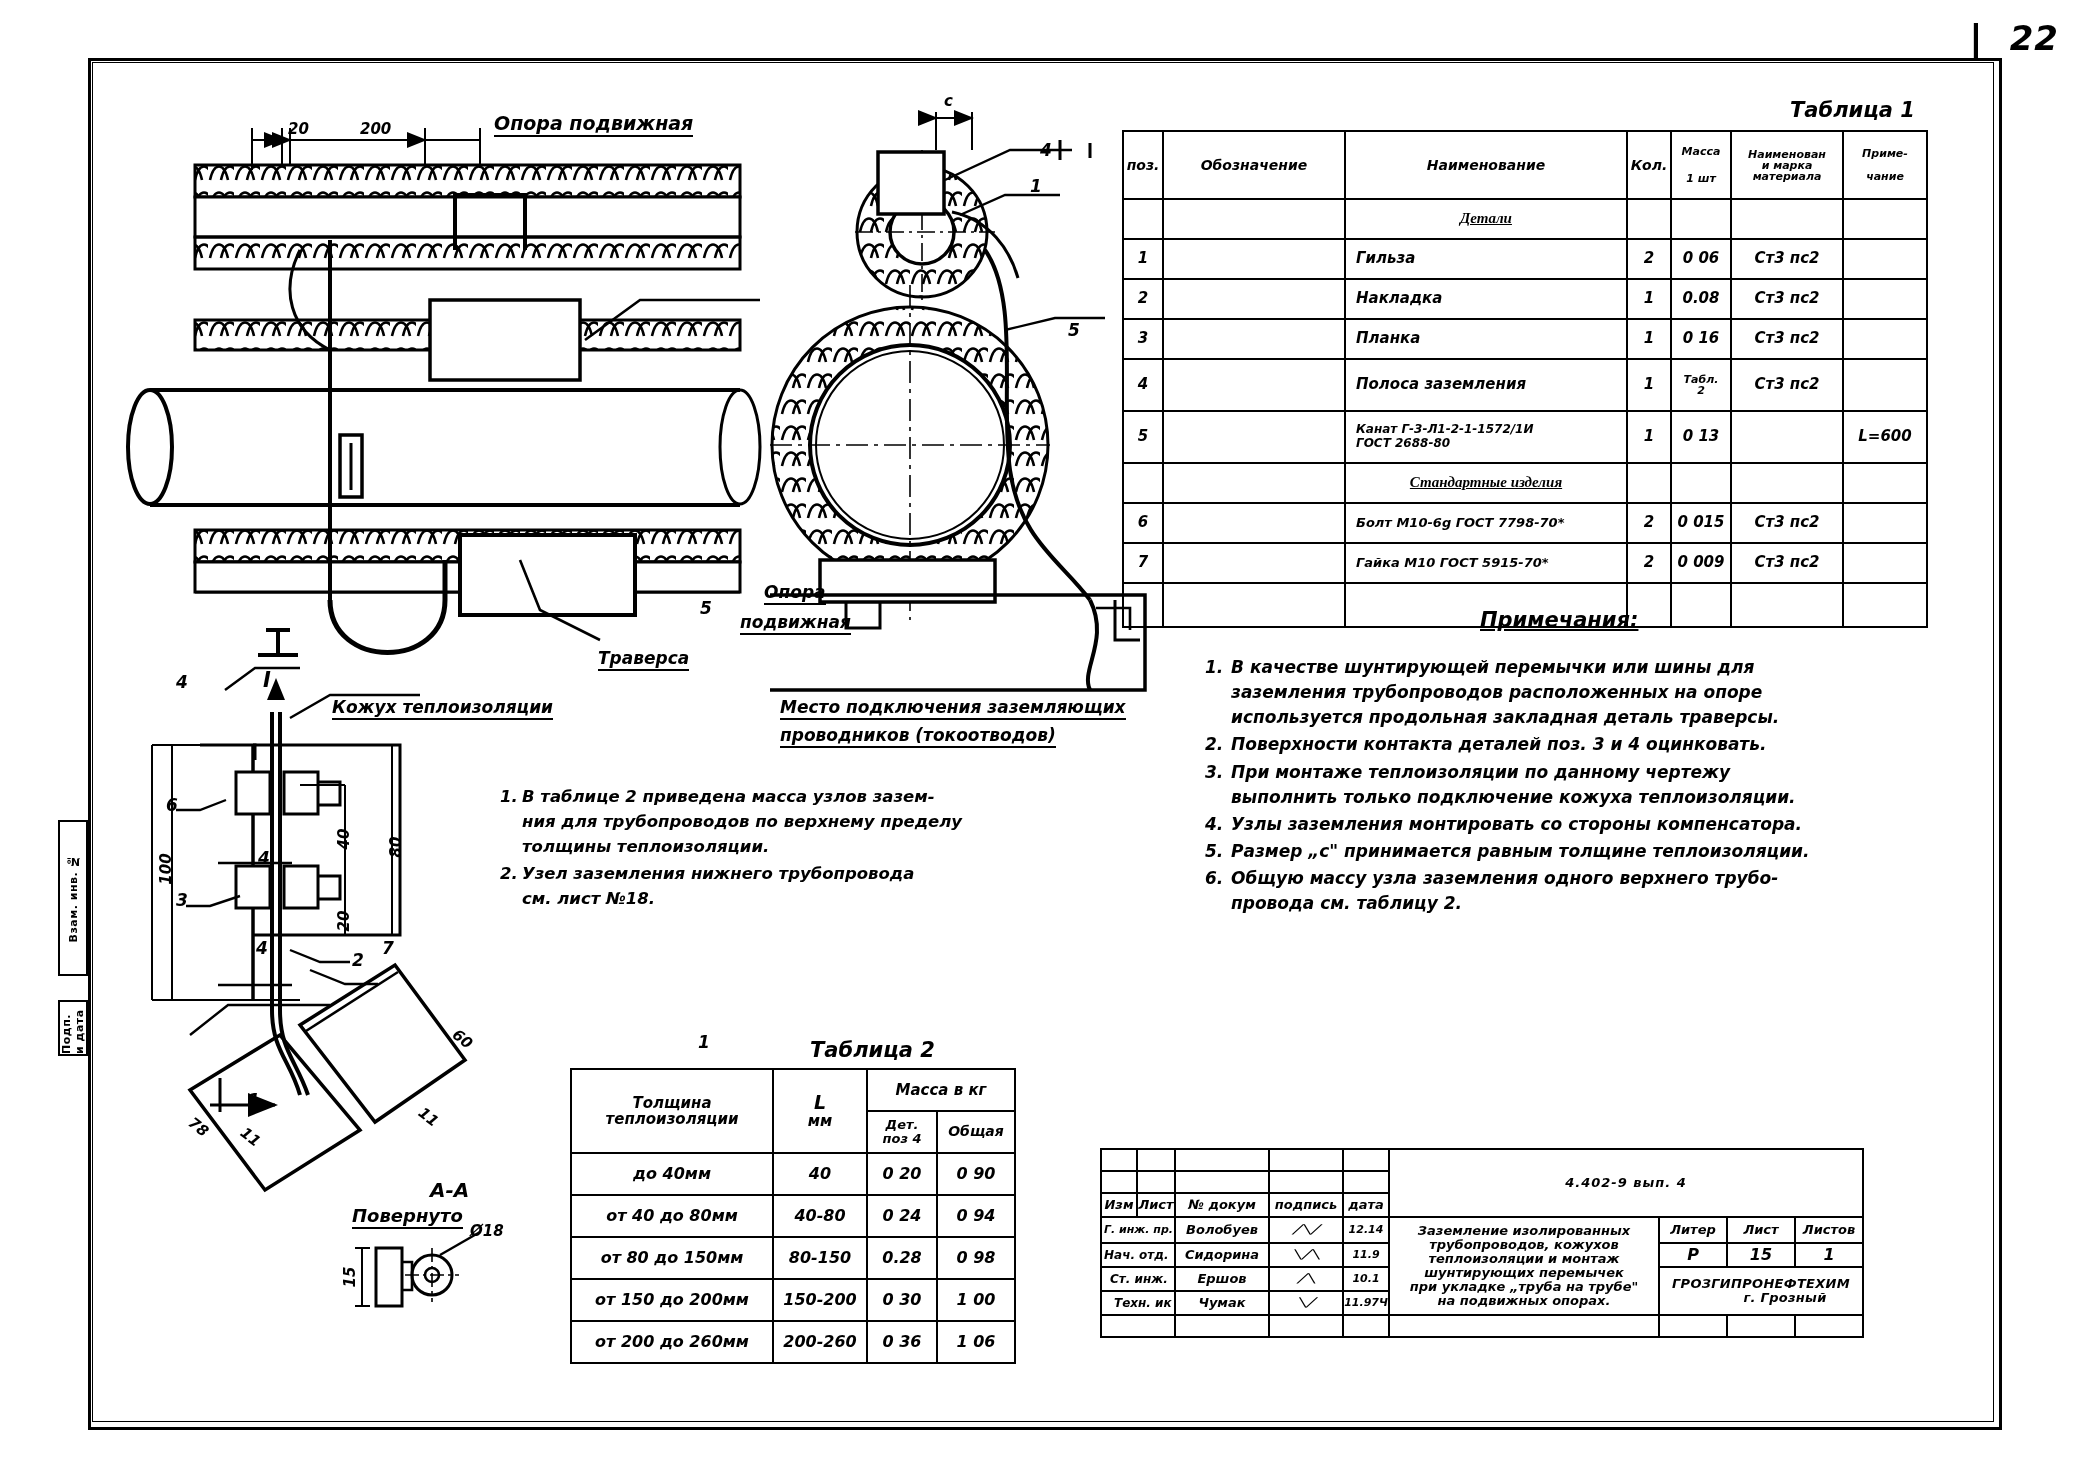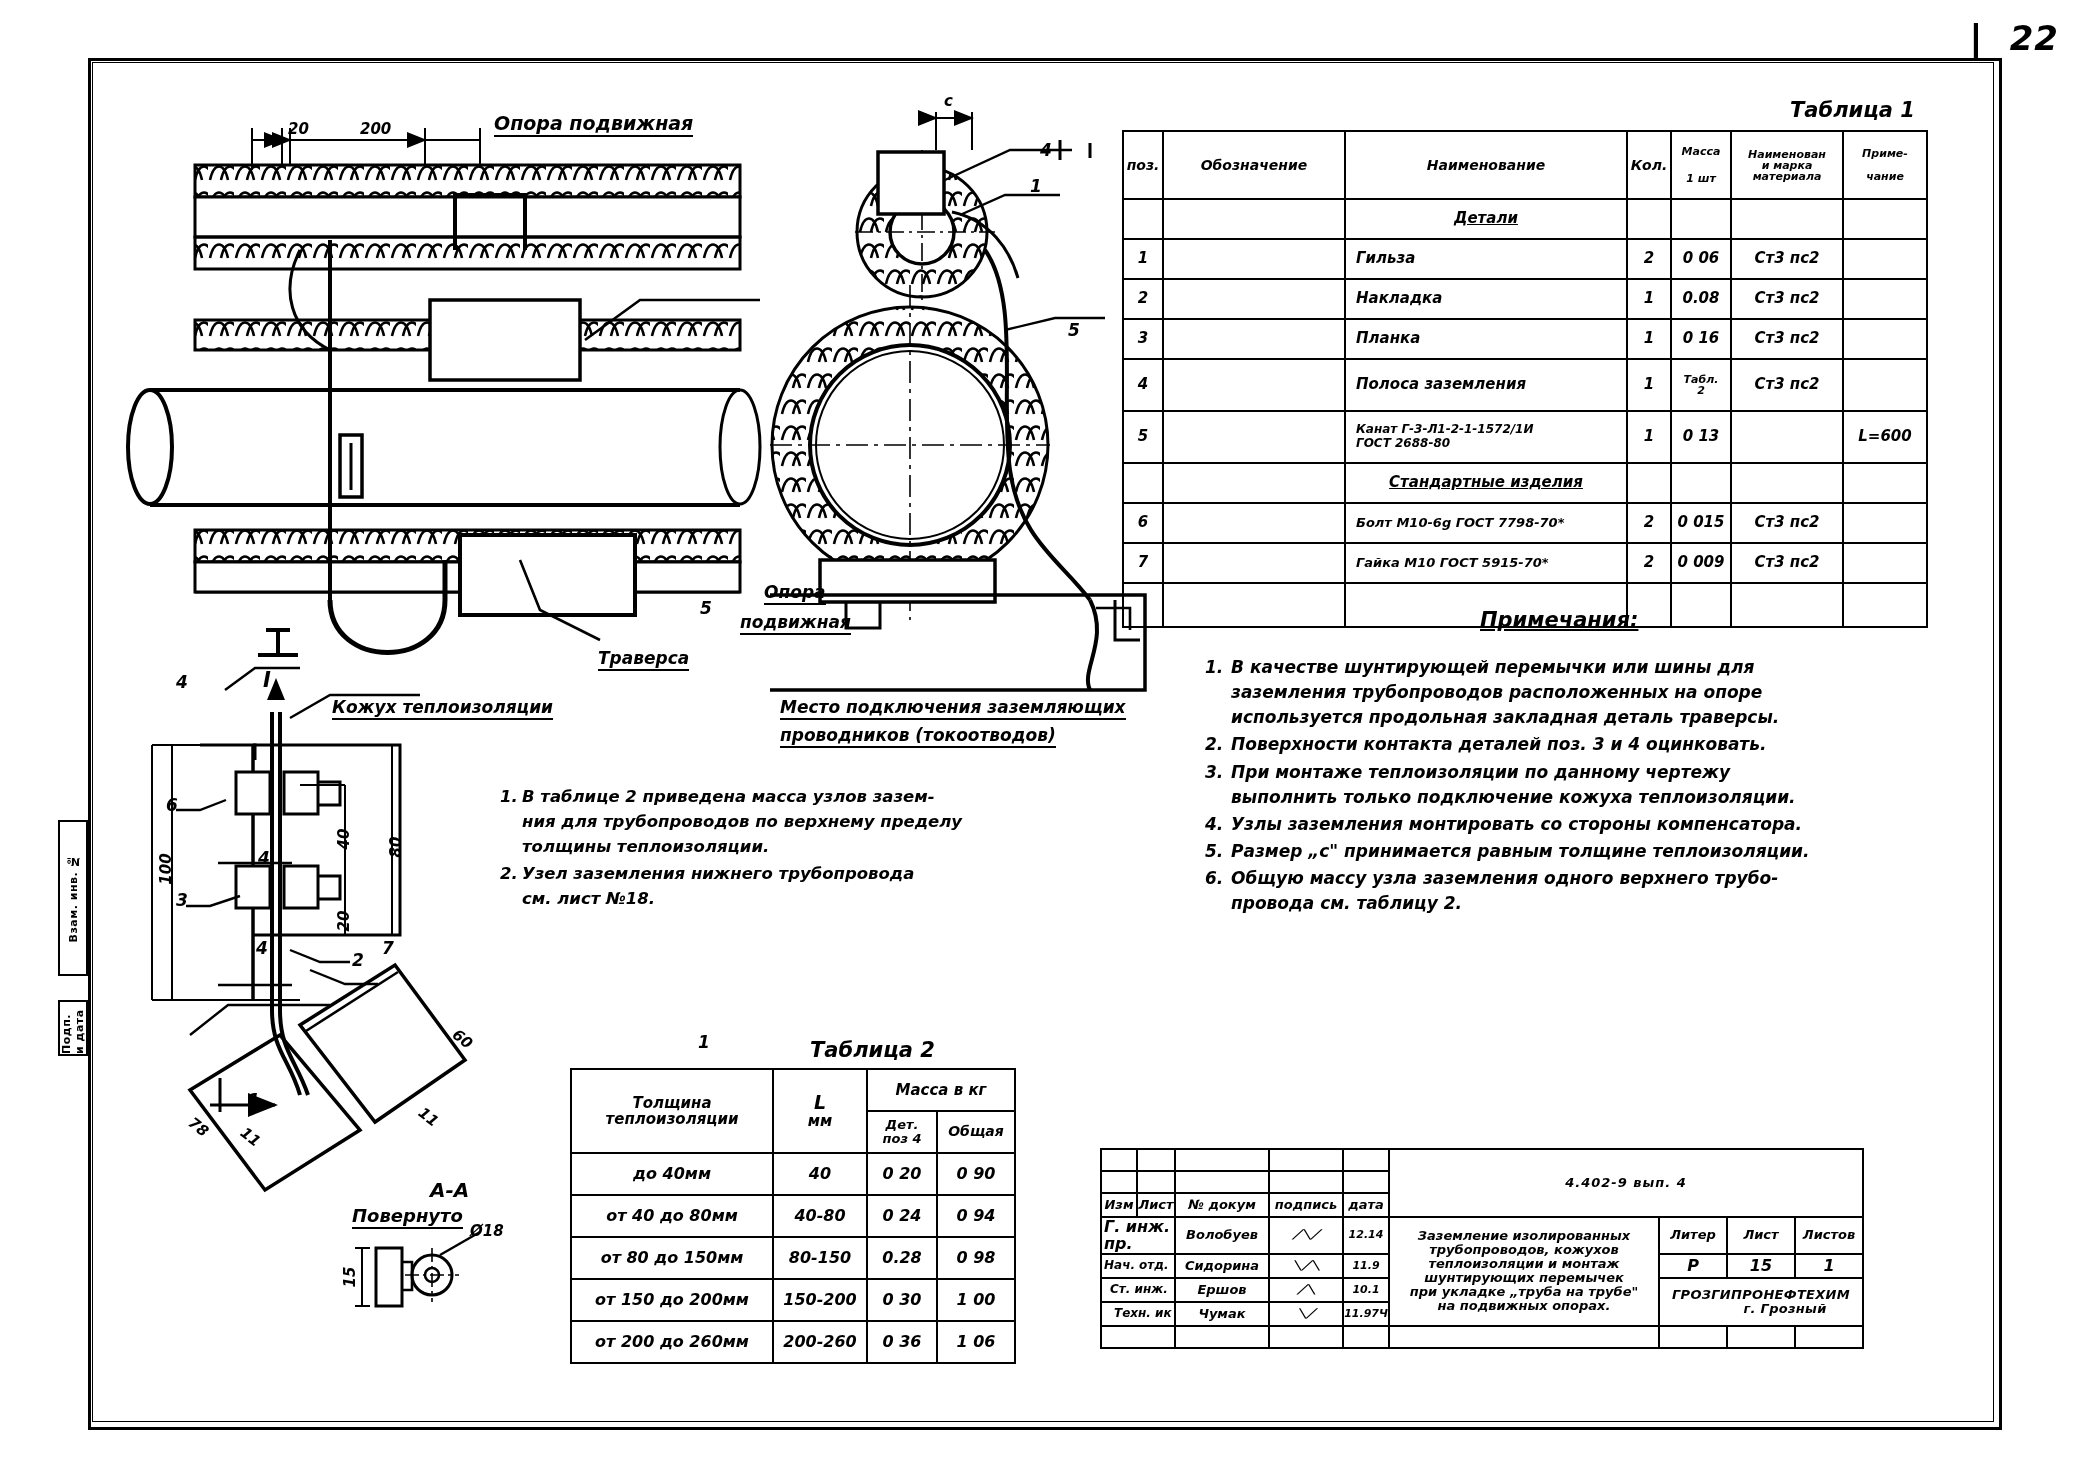--- a/index.html
+++ b/index.html
@@ -44,21 +44,21 @@
      vertical-align:middle;line-height:1.05;}
   #table1 .c-pos{width:38px;}
   #table1 .c-desig{width:180px;margin-top:8px;}
   #table1 .c-name{width:270px;text-align:left;padding-left:10px;}
   #table1 .c-qty{width:42px;}
   #table1 .c-mass{width:58px;}
   #table1 .c-mat{width:110px;}
   #table1 .c-note{width:82px;}
   #table1 .hdr td{font-size:14px;height:66px;}
   #table1 tr{height:40px;}
-  #table1 .section td{text-align:center;}
+  #table1 .section td{text-align:center;font-family:Liberation Serif, serif;}
   #table1 .section span{text-decoration:underline;}
   .sub2{font-size:11px;line-height:1.0;display:block;}
 
   
   #notes-title{left:1480px;top:608px;font-size:21px;}
   #notes-list{left:1205px;top:655px;width:880px;font-size:17px;
               font-style:italic;font-weight:700;line-height:1.48;}
   #notes-list .note{display:flex;margin-bottom:2px;}
   #notes-list .n-num{width:26px;flex:0 0 26px;}
   #notes-list .n-txt{flex:1;}
@@ -545,21 +545,21 @@
   </tr>
   <tr class="rev-hdr" style="height:24px;">
     <td>Изм</td>
     <td>Лист</td>
     <td>№ докум</td>
     <td>подпись</td>
     <td>дата</td>
   </tr>
 
   <tr style="height:24px;">
-    <td colspan="2" style="font-size:16px;text-align:left;padding-left:2px;border-radius:12px;">Г. инж. пр.</td>
+    <td colspan="2" style="font-size:11px;text-align:left;padding-left:2px;border-radius:12px;">Г. инж. пр.</td>
     <td style="font-size:13px;">Волобуев</td>
     <td class="sig">⟋⟍⟋</td>
     <td style="font-size:11px;">12.14</td>
 
     <td id="tb-title" rowspan="4" style="width:268px;">
       <div>Заземление изолированных</div>
       <div>трубопроводов, кожухов</div>
       <div>теплоизоляции и монтаж</div>
       <div>шунтирующих перемычек</div>
       <div>при укладке „труба на трубе"</div>

